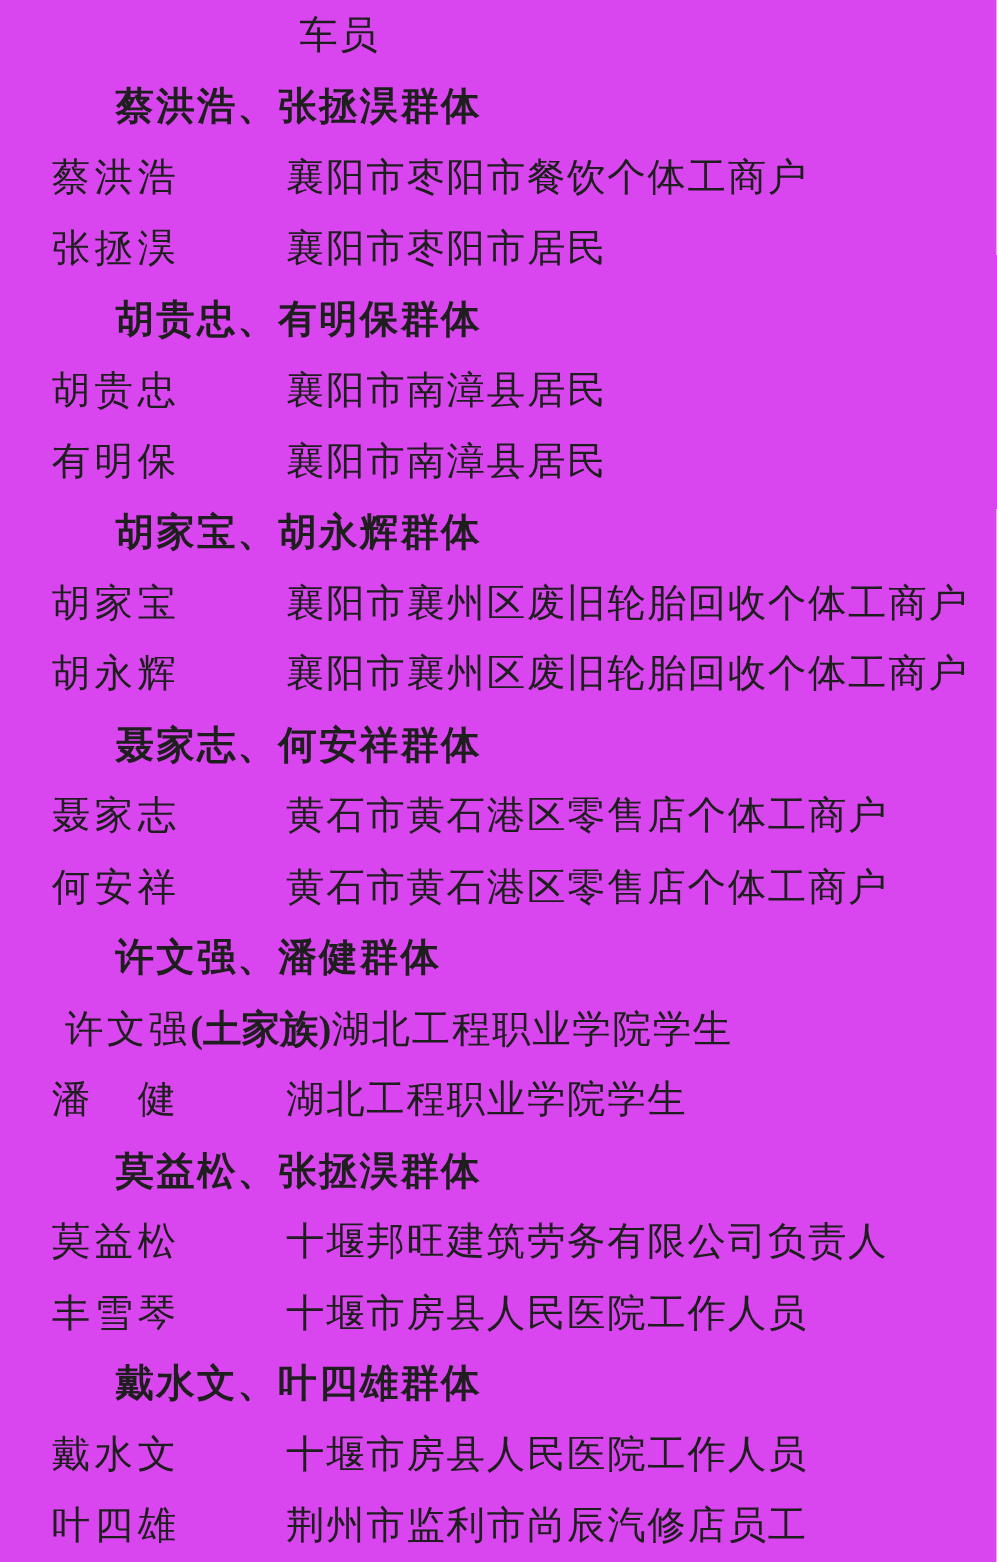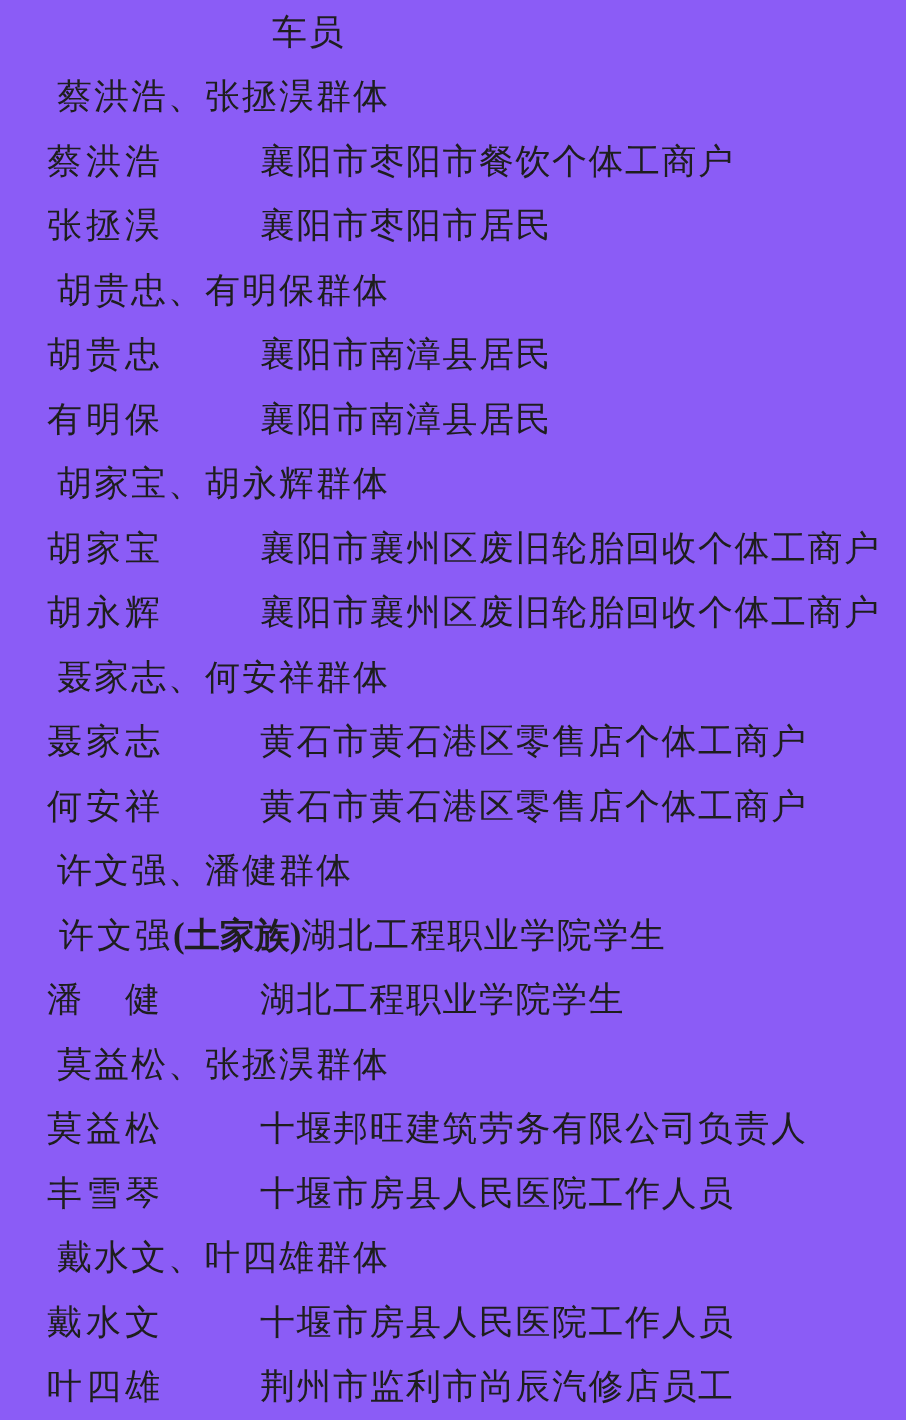--- a/index.html
+++ b/index.html
@@ -4,41 +4,42 @@
 <style>
   html, body {
     margin: 0;
     padding: 0;
     background: #ffffff;
   }
   .page {
     position: relative;
     width: 906px;
     height: 1420px;
-    background: #8b5cf6;
+    background: #d946ef;
     color: #1e1e1e;
     font-family: "Liberation Serif", "DejaVu Serif", serif;
     overflow: hidden;
   }
   .row {
     height: 64.5px;
     display: flex;
     align-items: center;
     font-size: 35px;
     line-height: 1;
     white-space: nowrap;
   }
   .row.continuation {
     padding-left: 272px;
     letter-spacing: 6px;
   }
   .row.heading {
     padding-left: 57px;
-    font-weight: 400;
+    font-weight: 700;
     letter-spacing: 2px;
+    margin-left: 48px;
   }
   .row.member {
     padding-left: 47px;
   }
   .col-name {
     display: inline-block;
     width: 213px;
     letter-spacing: 4px;
   }
   .affil {

